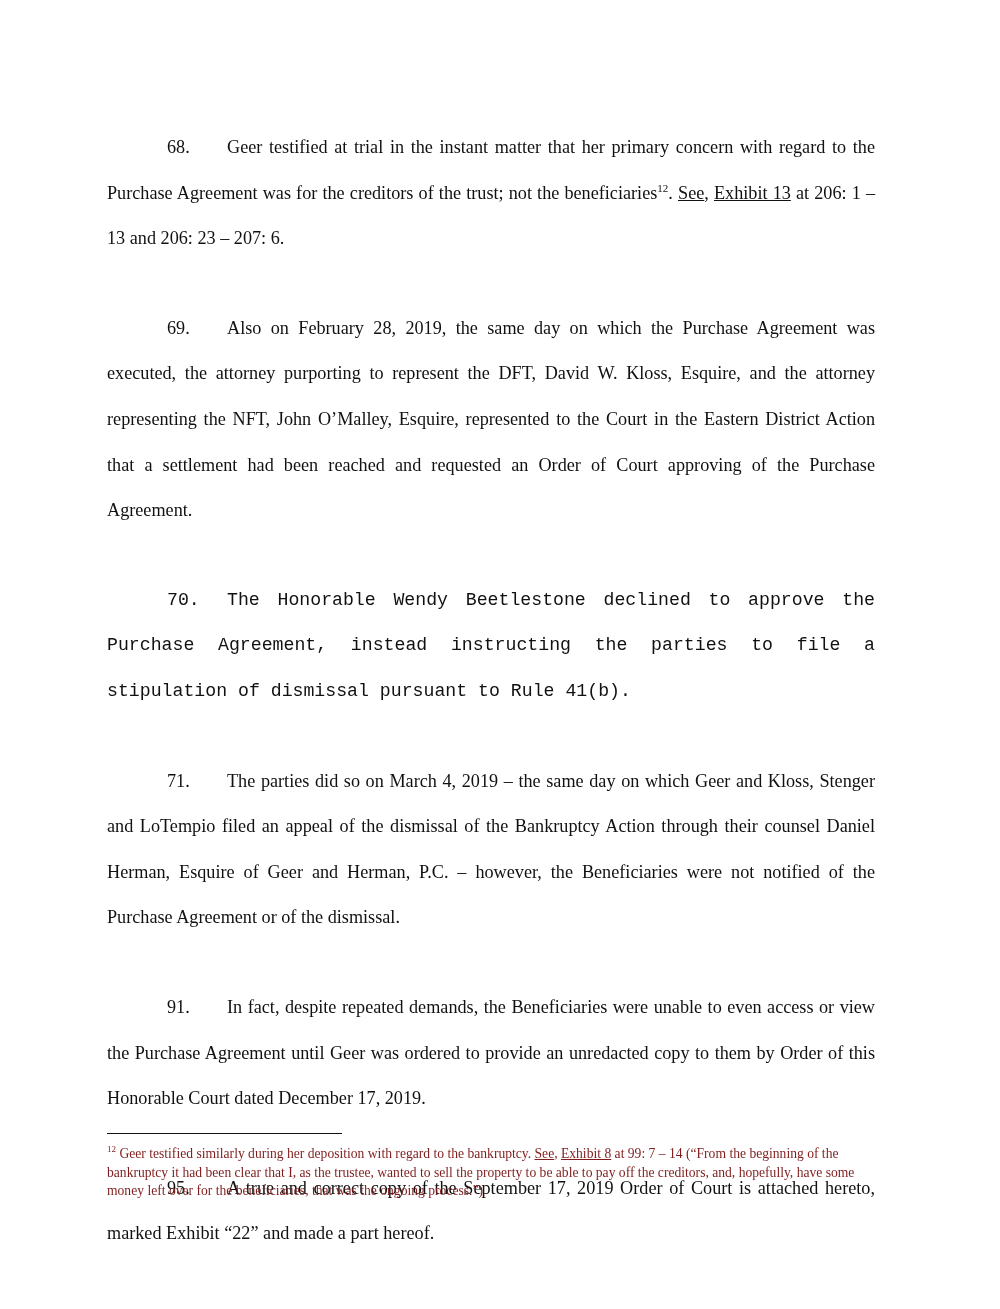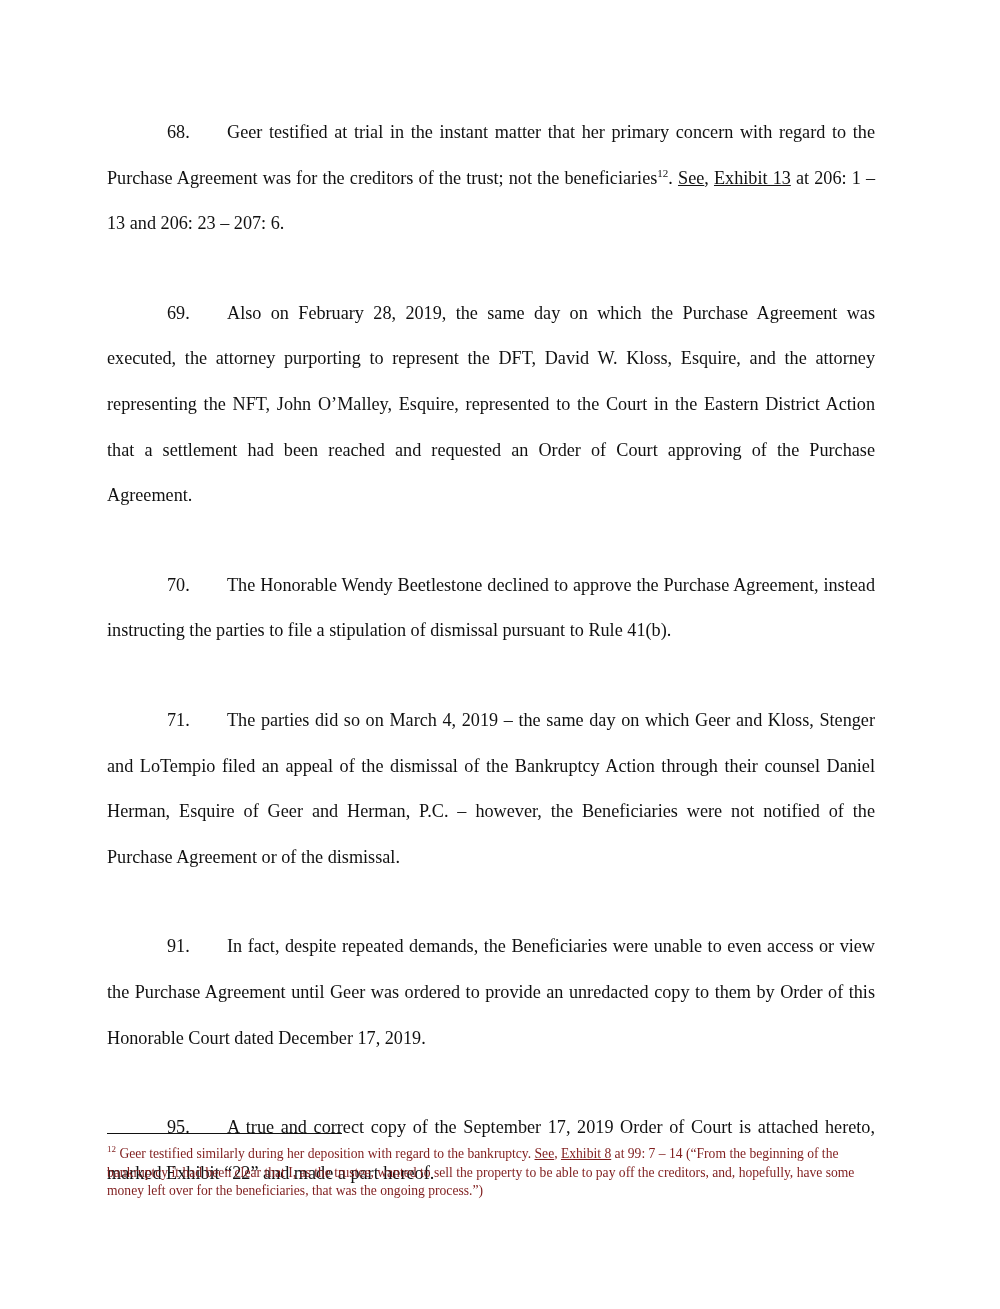--- a/index.html
+++ b/index.html
@@ -1,18 +1,18 @@
 <!DOCTYPE html>
 <html><head>
 <meta charset="utf-8">
 <style>
   html, body { margin: 0; padding: 0; background: #ffffff; }
   body { width: 1000px; height: 1309px; position: relative; overflow: hidden; }
   .page {
-    position: absolute; left: 107px; top: 110px; width: 768px;
+    position: absolute; left: 107px; top: 125px; width: 768px;
     font-family: "Liberation Serif", serif; font-size: 18.2px; color: #111;
     line-height: 45.6px;
   }
   .para { margin: 0; text-align: justify; text-indent: 0; }
   .para .num { display: inline-block; width: 60px; margin-left: 60px; }
   .para.ragged { text-align: left; }
   .sup { font-size: 11px; vertical-align: super; line-height: 0; }
   .u { text-decoration: underline; }
   .footnote-rule {
     position: absolute; left: 107px; top: 1133px; width: 235px; height: 0;
@@ -27,21 +27,21 @@
 </style>
 </head>
 <body>
 
 <div class="page">
 
   <p class="para" style="margin-top:0;"><span class="num">68.</span><span>Geer testified at trial in the instant matter that her primary concern with regard to the Purchase Agreement was for the creditors of the trust; not the beneficiaries</span><span class="sup">12</span><span>. </span><span class="u">See</span><span>, </span><span class="u">Exhibit 13</span><span> at 206: 1 – 13 and 206: 23 – 207: 6.</span></p>
 
   <p class="para" style="margin-top:44px;"><span class="num">69.</span><span>Also on February 28, 2019, the same day on which the Purchase Agreement was executed, the attorney purporting to represent the DFT, David W. Kloss, Esquire, and the attorney representing the NFT, John O’Malley, Esquire, represented to the Court in the Eastern District Action that a settlement had been reached and requested an Order of Court approving of the Purchase Agreement.</span></p>
 
-  <p class="para" style="margin-top:44px;"><span class="num">70.</span><span>The Honorable Wendy Beetlestone declined to approve the Purchase Agreement, instead instructing the parties to file a stipulation of dismissal pursuant to Rule 41(b).</span></p>
+  <p class="para" style="margin-top:44px;font-family:Liberation Mono, monospace;"><span class="num">70.</span><span>The Honorable Wendy Beetlestone declined to approve the Purchase Agreement, instead instructing the parties to file a stipulation of dismissal pursuant to Rule 41(b).</span></p>
 
   <p class="para" style="margin-top:44px;"><span class="num">71.</span><span>The parties did so on March 4, 2019 – the same day on which Geer and Kloss, Stenger and LoTempio filed an appeal of the dismissal of the Bankruptcy Action through their counsel Daniel Herman, Esquire of Geer and Herman, P.C. – however, the Beneficiaries were not notified of the Purchase Agreement or of the dismissal.</span></p>
 
   <p class="para" style="margin-top:44px;"><span class="num">91.</span><span>In fact, despite repeated demands, the Beneficiaries were unable to even access or view the Purchase Agreement until Geer was ordered to provide an unredacted copy to them by Order of this Honorable Court dated December 17, 2019.</span></p>
 
   <p class="para" style="margin-top:44px;"><span class="num">95.</span><span>A true and correct copy of the September 17, 2019 Order of Court is attached hereto, marked Exhibit “22” and made a part hereof.</span></p>
 
 
 </div>
 

